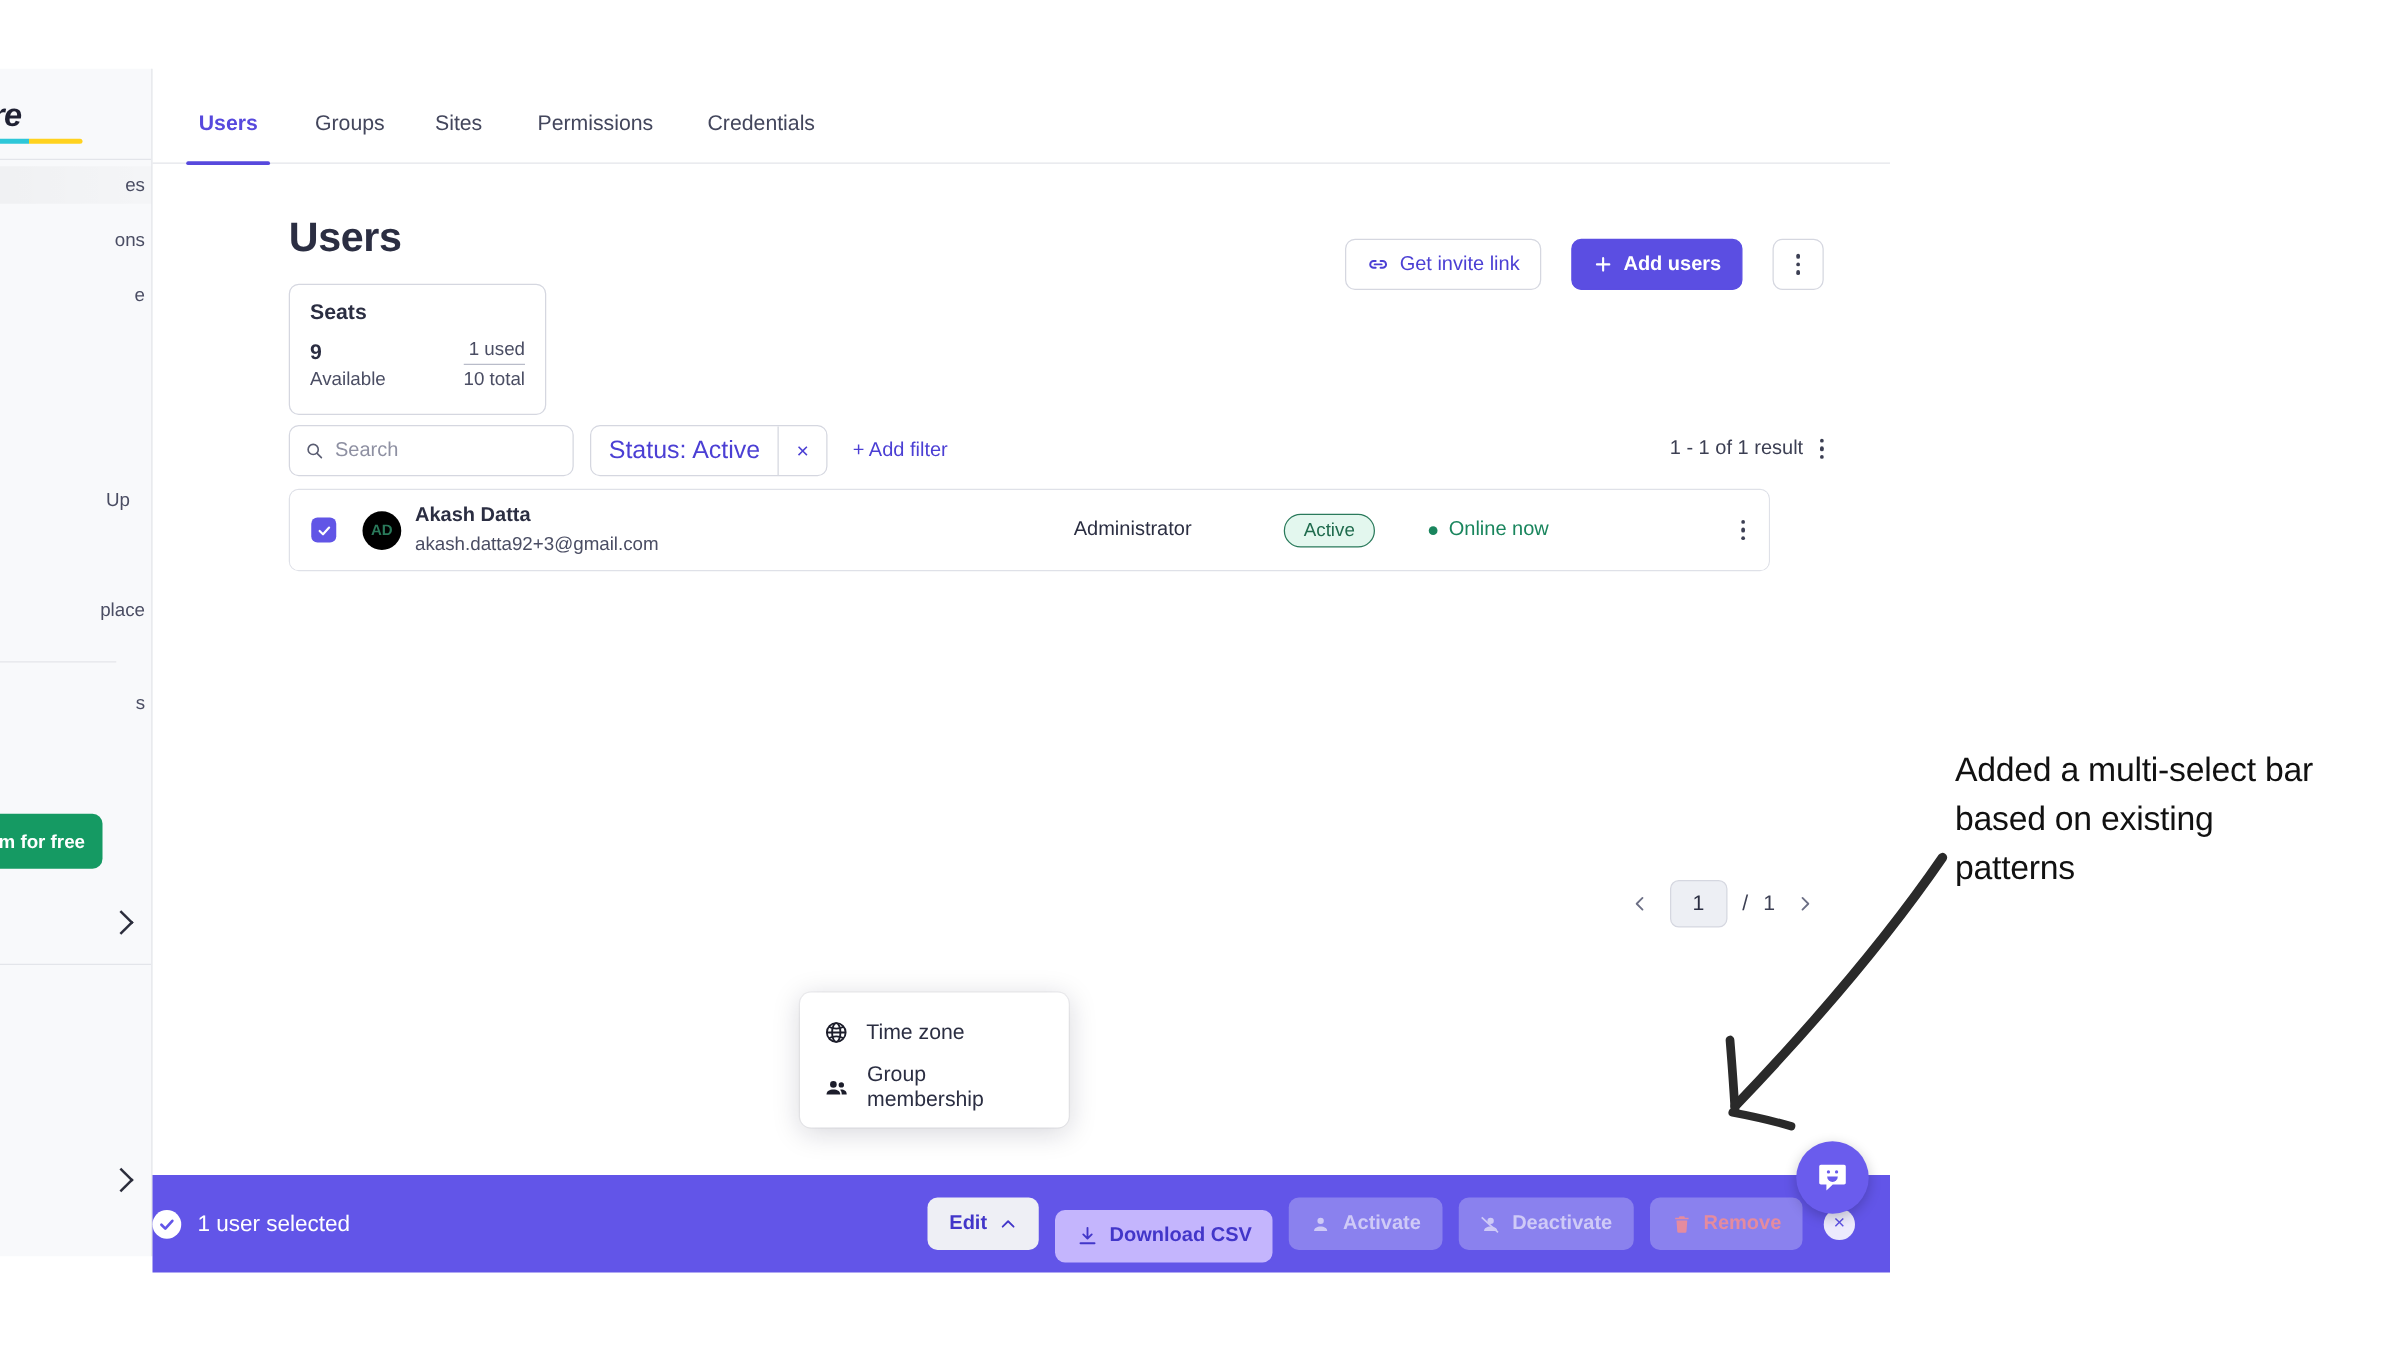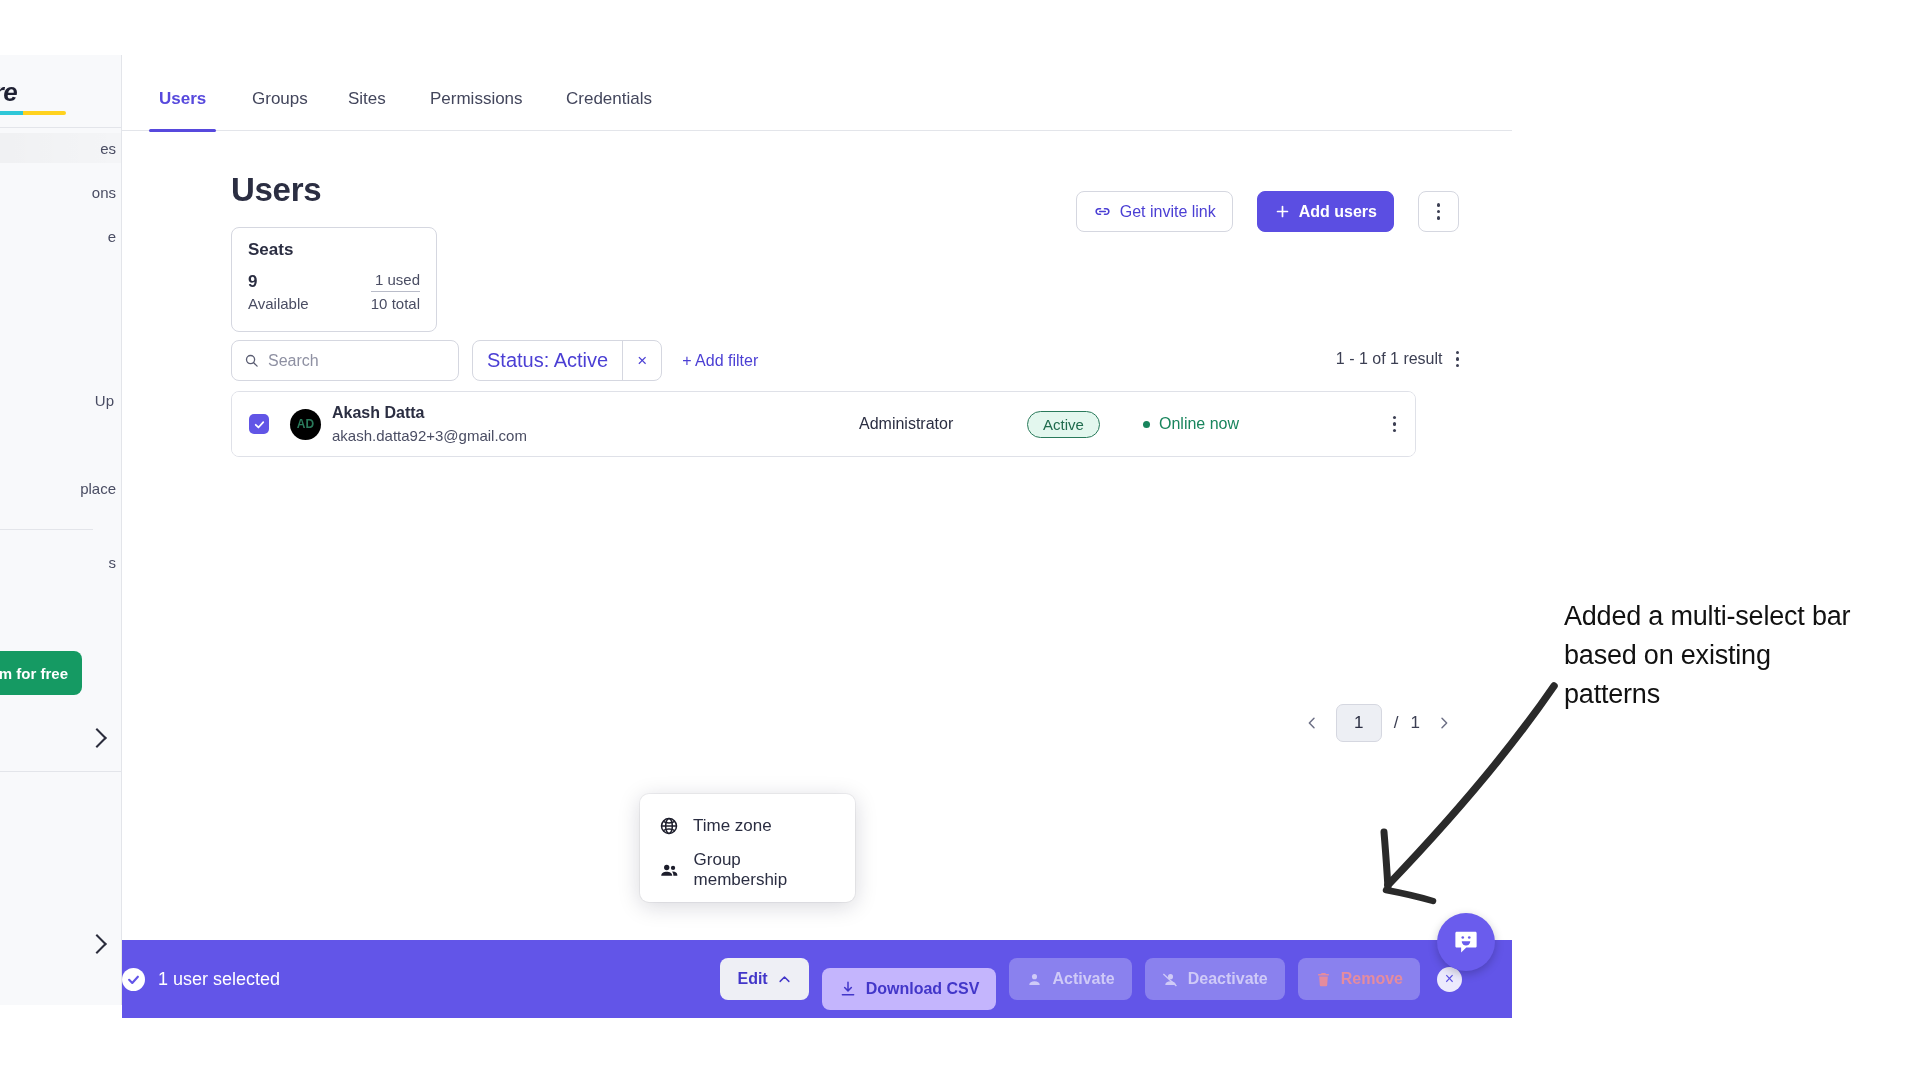--- a/index.html
+++ b/index.html
@@ -197,21 +197,21 @@
   
   .actionbar {
     position: absolute; left: 122px; top: 940px; width: 1390px; height: 78px;
     background: #6255e8; display: flex; align-items: center; z-index: 30;
   }
   .ab-left { display: flex; align-items: center; gap: 13px; color: #fff; font-size: 18px; }
   .ab-check {
     width: 23px; height: 23px; border-radius: 50%; background: #fff;
     display: flex; align-items: center; justify-content: center; flex: none;
   }
-  .ab-right { margin-left: auto; display: flex; align-items: center; gap: 13px; padding-right: 50px; }
+  .ab-right { margin-left: auto; display: flex; align-items: center; gap: 13px; padding-right: 28px; }
   .abtn {
     display: inline-flex; align-items: center; justify-content: center; gap: 9px;
     height: 42px; border-radius: 8px; padding: 0 17px; font-size: 16px; font-weight: 600;
     cursor: pointer; white-space: nowrap; border: 0;
   }
   .abtn.edit { background: #eeeff5; color: #4236c9; }
   .abtn.white { background: #c4b5fd; color: #4236c9; margin-top: 20px; }
   .abtn.ghost { background: rgba(255,255,255,0.26); color: #cfcaf7; }
   .abtn.danger { background: rgba(255,255,255,0.26); color: #e58b9e; }
   .ab-x {
@@ -250,21 +250,21 @@
     <div class="sb-item" style="top:122px;">
       <span style="margin-left:auto;padding-right:6px;">ons</span>
     </div>
     <div class="sb-item" style="top:166px;">
       <span style="margin-left:auto;padding-right:6px;">e</span>
     </div>
     <div class="sb-item" style="top:240px;">
       <span style="margin-left:auto;padding-right:6px;"></span>
     </div>
     <div class="sb-item" style="top:330px;">
-      <span style="margin-left:auto;padding-right:8px;">Up</span>
+      <span style="margin-left:auto;padding-right:18px;">Up</span>
     </div>
     <div class="sb-item" style="top:418px;">
       <span style="margin-left:auto;padding-right:6px;">place</span>
     </div>
     <div class="sb-divider" style="top:474px; left:0; right:28px;"></div>
     <div class="sb-item" style="top:492px;">
       <span style="margin-left:auto;padding-right:6px;">s</span>
     </div>
 
     <div class="sb-green-btn">

